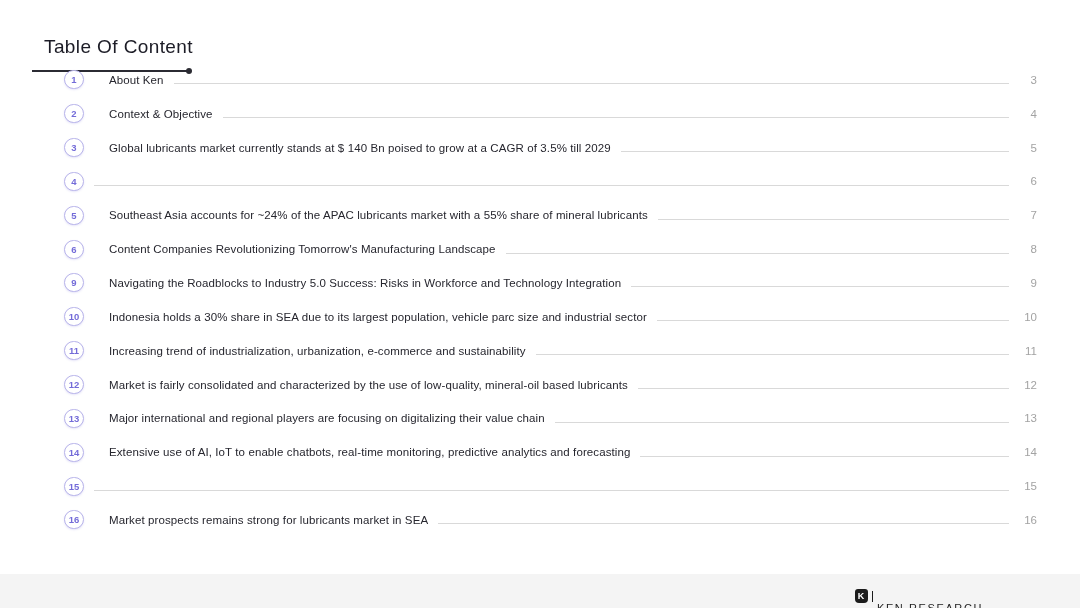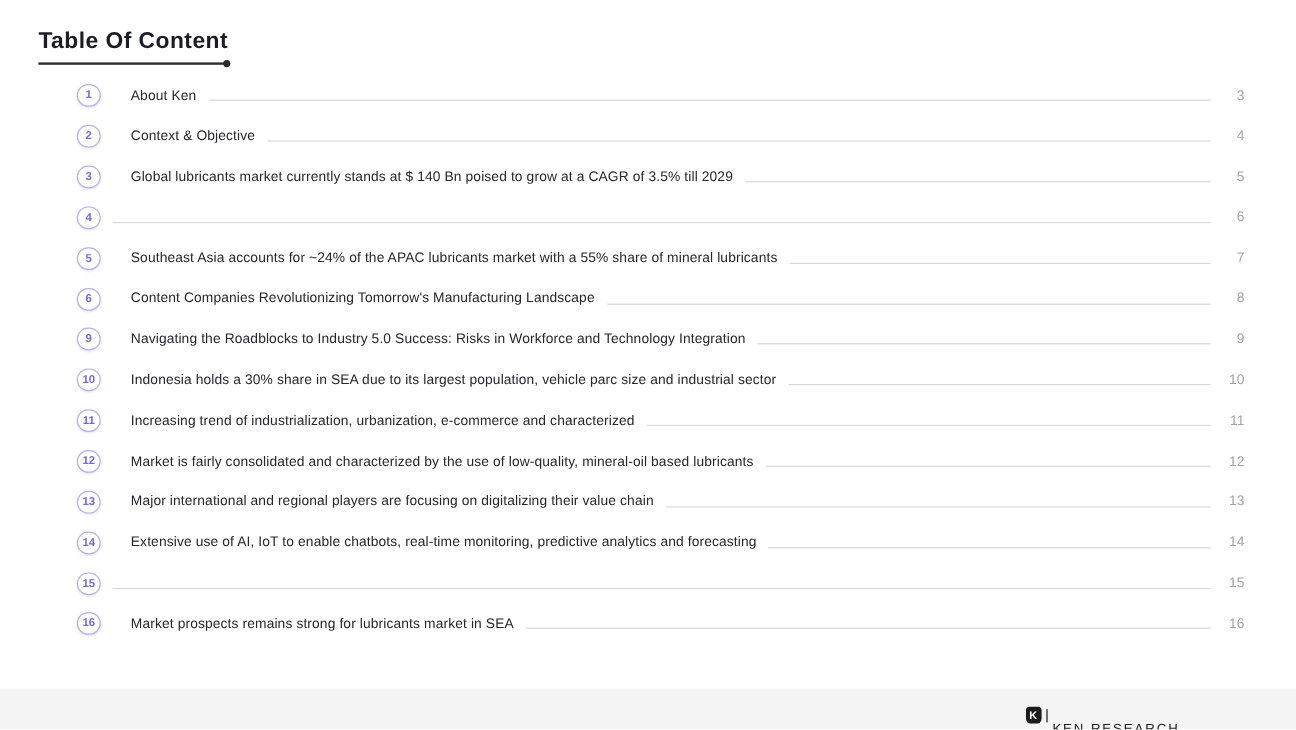--- a/index.html
+++ b/index.html
@@ -15,23 +15,23 @@
     overflow: hidden;
   }
 
   
   .header {
     position: absolute;
     left: 32px;
     top: 24px;
   }
   .title {
-    margin: 0;
+    margin: 12px;
     font-size: 19px;
-    font-weight: 700;
+    font-weight: 400;
     letter-spacing: 0.4px;
     color: #1c1c26;
   }
   .title-underline {
     position: relative;
     margin-top: 6px;
     width: 156px;
     height: 2px;
     background: #2b2b33;
   }
@@ -214,21 +214,21 @@
 
     <div class="toc-row">
       <span class="badge">10</span>
       <span class="item-label">Indonesia holds a 30% share in SEA due to its largest population, vehicle parc size and industrial sector</span>
       <span class="leader"></span>
       <span class="pagenum">10</span>
     </div>
 
     <div class="toc-row">
       <span class="badge">11</span>
-      <span class="item-label">Increasing trend of industrialization, urbanization, e-commerce and characterized</span>
+      <span class="item-label">Increasing trend of industrialization, urbanization, e-commerce and sustainability</span>
       <span class="leader"></span>
       <span class="pagenum">11</span>
     </div>
 
     <div class="toc-row">
       <span class="badge">12</span>
       <span class="item-label">Market is fairly consolidated and characterized by the use of low-quality, mineral-oil based lubricants</span>
       <span class="leader"></span>
       <span class="pagenum">12</span>
     </div>

